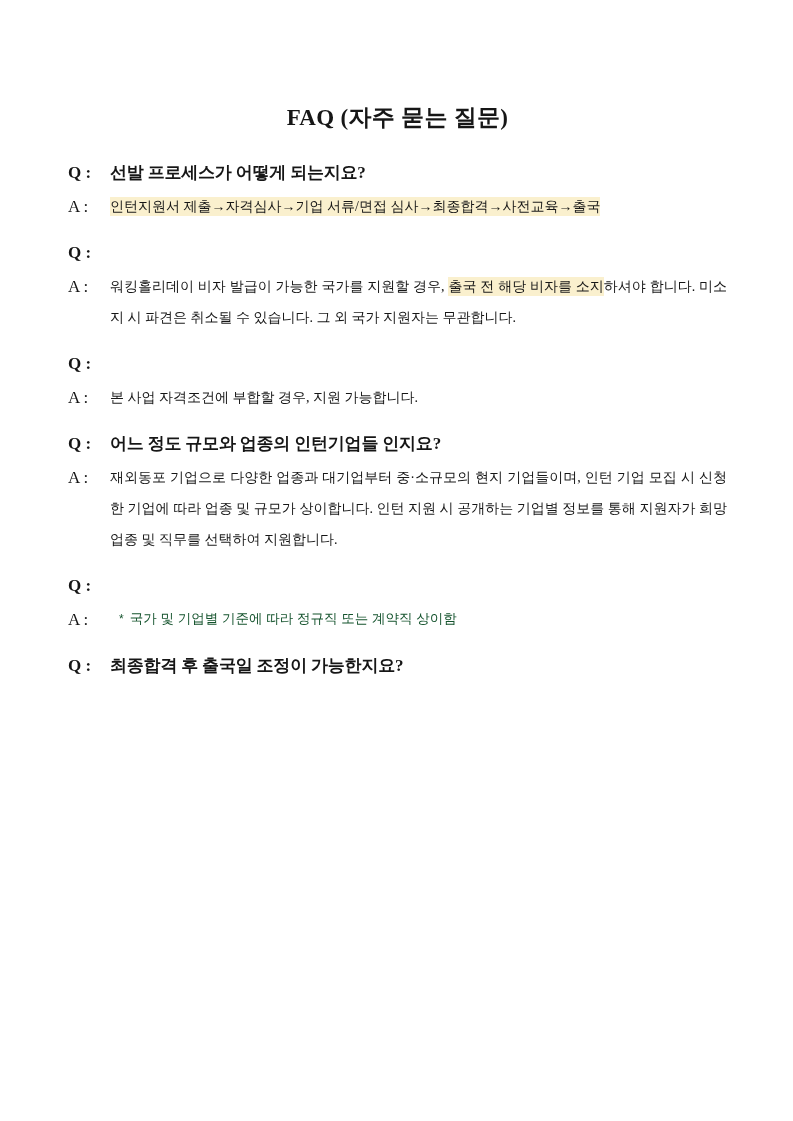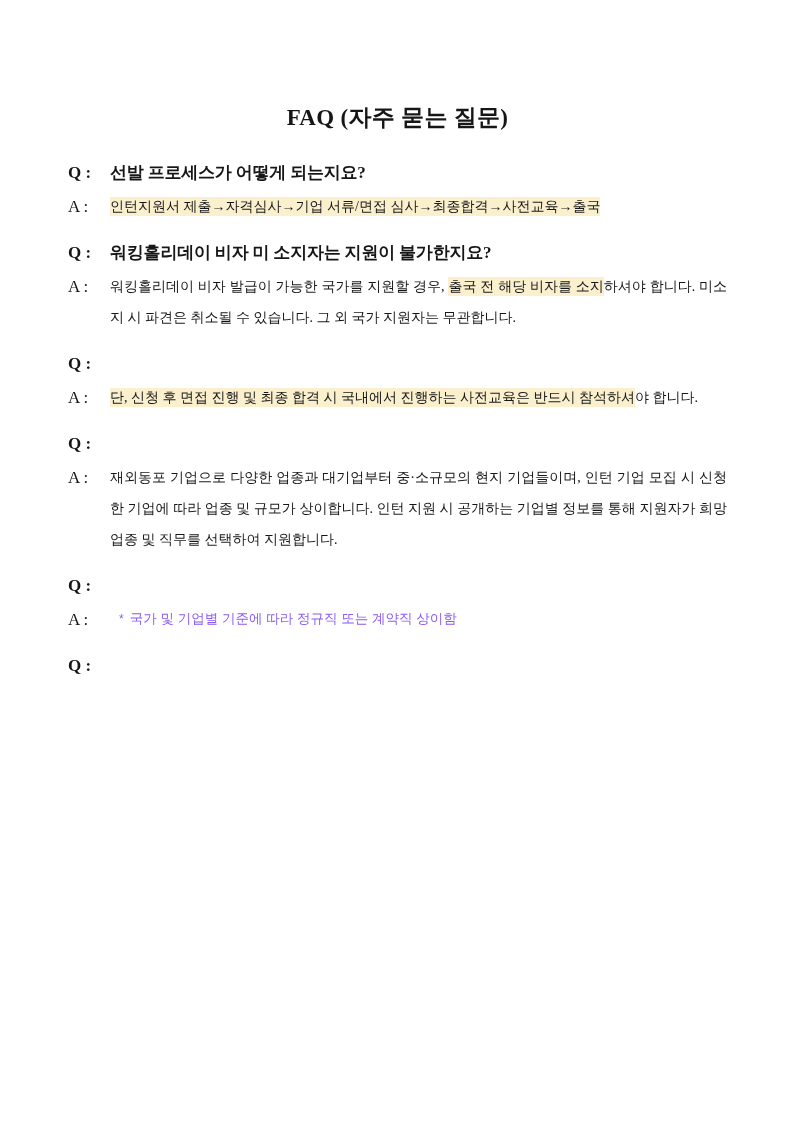--- a/index.html
+++ b/index.html
@@ -52,21 +52,21 @@
   }
   mark.hl {
     background: var(--hl, #faf0ce);
     color: inherit;
     padding: 2px 0;
   }
   p.note {
     font-family: "Liberation Sans", "DejaVu Sans", sans-serif;
     font-size: 13.5px;
     line-height: 27px;
-    color: #8b5cf6;
+    color: #14532d;
     padding-left: 9px;
     margin: 1px 0 0 0 !important;
   }
   p.note .star { margin-right: 6px; font-size: 12px; }
 </style>
 </head>
 <body style="color: rgb(22, 22, 22); background: rgb(255, 255, 255);">
 
 <div class="page">
   <h1 class="doc-title">FAQ (자주 묻는 질문)</h1>
@@ -79,43 +79,43 @@
         <div class="aline">
           <span class="prefix ap">A :</span>
           <div class="atext">
             <p class="single"><mark class="hl">인턴지원서 제출→자격심사→기업 서류/면접 심사→최종합격→사전교육→출국</mark></p>
           </div>
         </div>
       </section>
       <section class="faq-item">
         <div class="qline">
           <span class="prefix qp">Q :</span>
-          <h2 class="qtext">워킹홀리데이 비자 미 소지자는 지원이 불가한지요?</h2>
         </div>
         <div class="aline">
           <span class="prefix ap">A :</span>
           <div class="atext">
             <p class="just">워킹홀리데이 비자 발급이 가능한 국가를 지원할 경우, <mark class="hl">출국 전 해당 비자를 소지</mark>하셔야 합니다. 미소지 시 파견은 취소될 수 있습니다. 그 외 국가 지원자는 무관합니다.</p>
           </div>
         </div>
       </section>
       <section class="faq-item">
         <div class="qline">
           <span class="prefix qp">Q :</span>
         </div>
         <div class="aline">
           <span class="prefix ap">A :</span>
           <div class="atext">
-            <p class="just"><mark class="hl">단, 신청 후 면접 진행 및 최종 합격 시 국내에서 진행하는 사전교육은 반드시 참석하셔</mark>야 합니다.</p>
+            <p class="single">본 사업 자격조건에 부합할 경우, 지원 가능합니다.</p>
           </div>
         </div>
       </section>
       <section class="faq-item">
         <div class="qline">
           <span class="prefix qp">Q :</span>
+          <h2 class="qtext">어느 정도 규모와 업종의 인턴기업들 인지요?</h2>
         </div>
         <div class="aline">
           <span class="prefix ap">A :</span>
           <div class="atext">
             <p class="just">재외동포 기업으로 다양한 업종과 대기업부터 중·소규모의 현지 기업들이며, 인턴 기업 모집 시 신청한 기업에 따라 업종 및 규모가 상이합니다. 인턴 지원 시 공개하는 기업별 정보를 통해 지원자가 희망 업종 및 직무를 선택하여 지원합니다.</p>
           </div>
         </div>
       </section>
       <section class="faq-item">
         <div class="qline">
@@ -124,16 +124,17 @@
         <div class="aline">
           <span class="prefix ap">A :</span>
           <div class="atext">
             <p class="note"><span class="star">*</span><span>국가 및 기업별 기준에 따라 정규직 또는 계약직 상이함</span></p>
           </div>
         </div>
       </section>
       <section class="faq-item">
         <div class="qline">
           <span class="prefix qp">Q :</span>
+          <h2 class="qtext">최종합격 후 출국일 조정이 가능한지요?</h2>
         </div>
       </section>
     </main>
 </div>
 
 </body></html>

